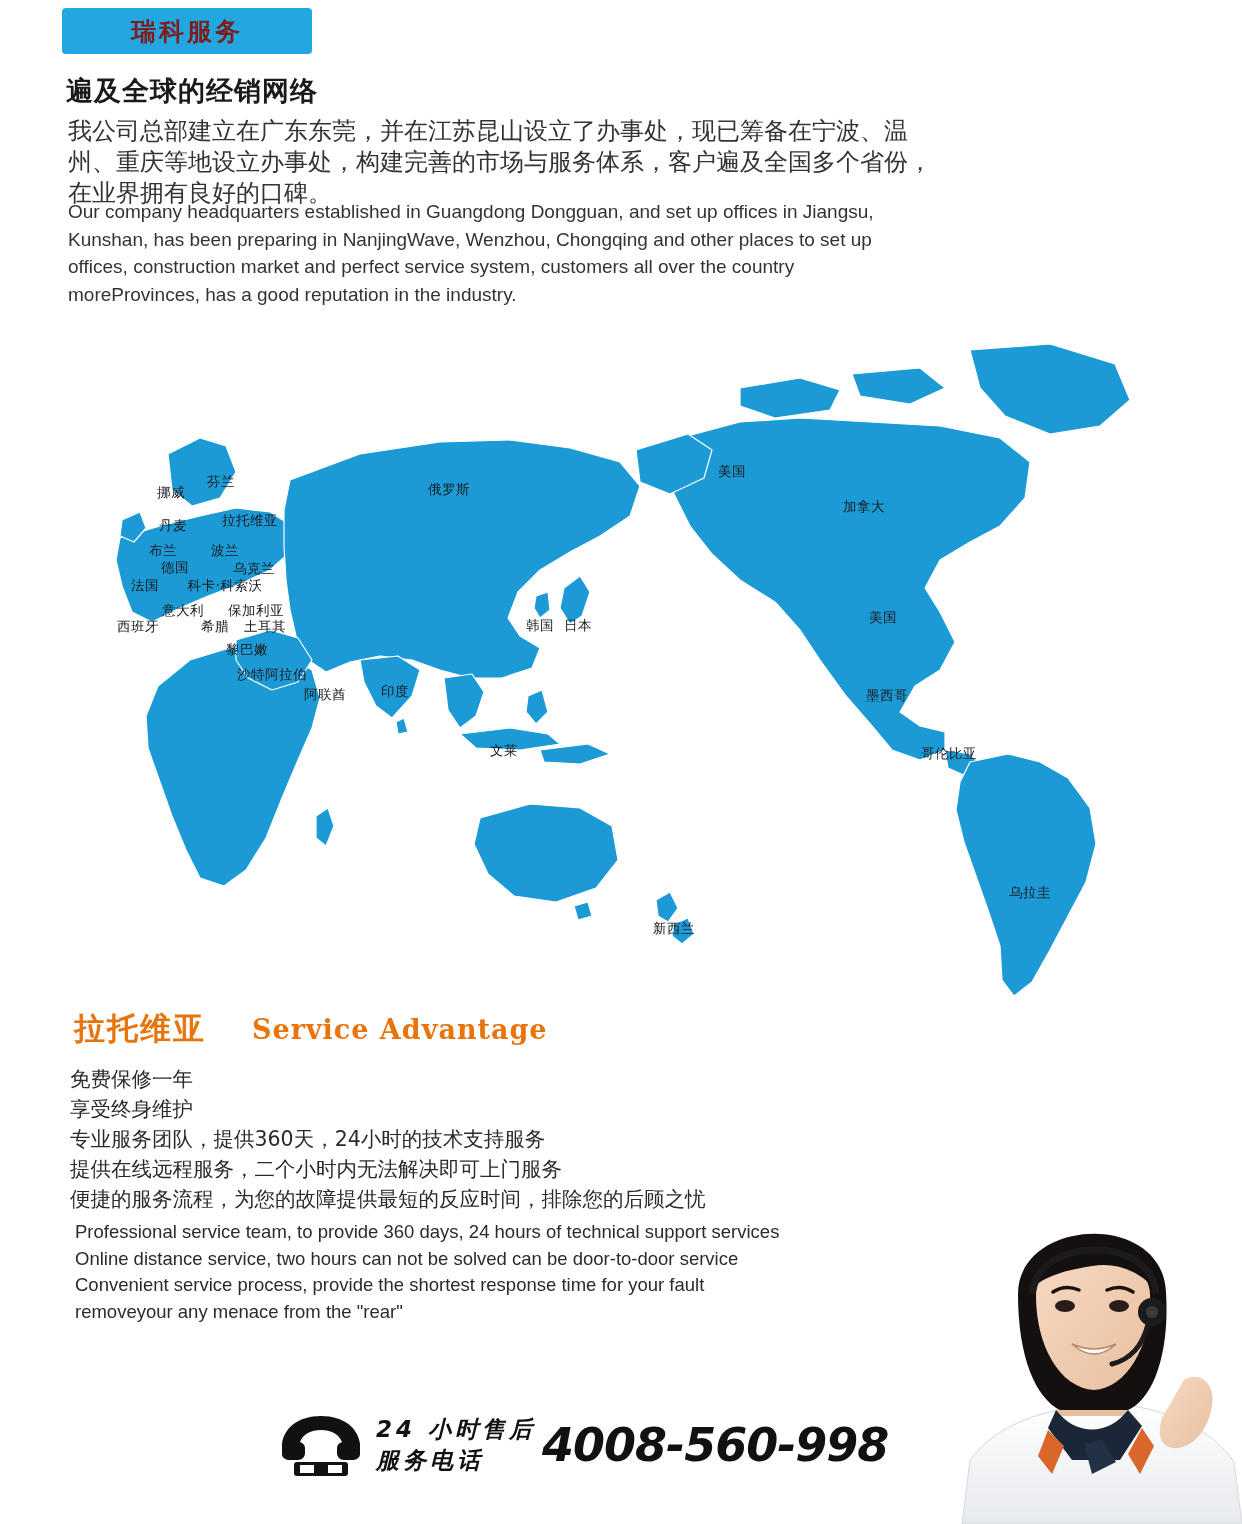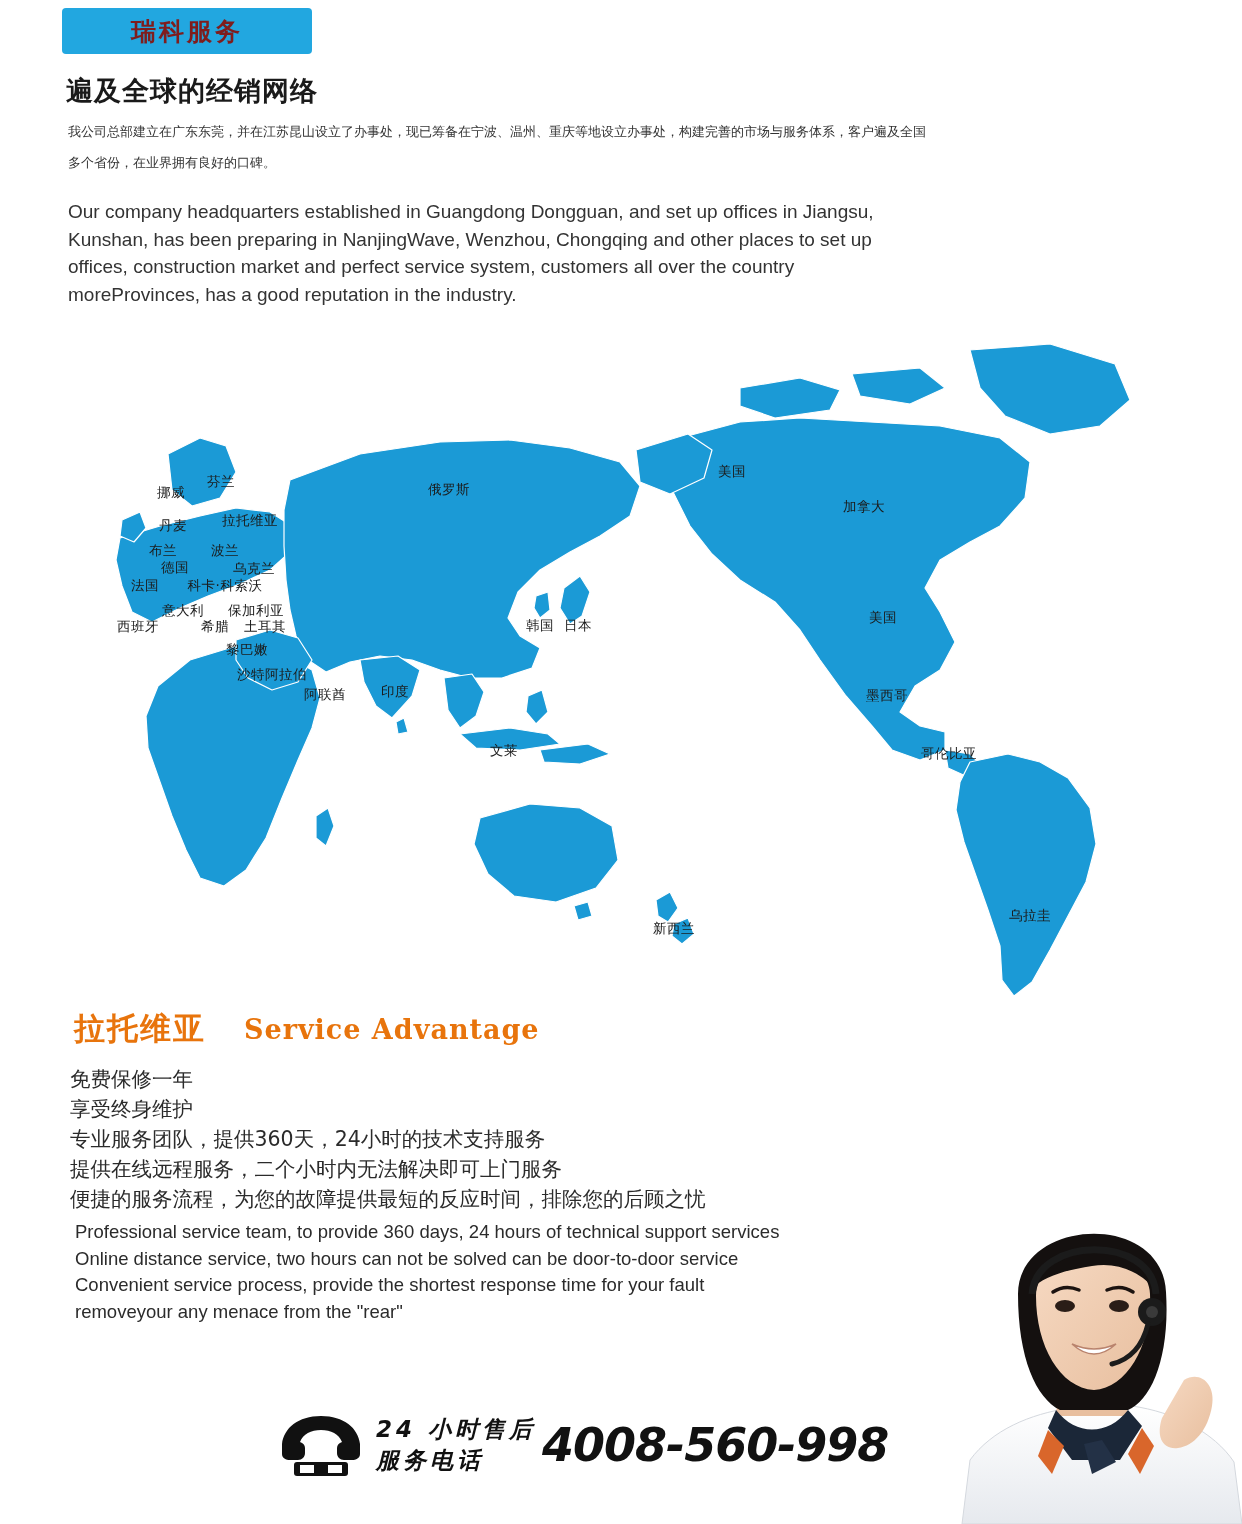--- a/index.html
+++ b/index.html
@@ -48,21 +48,21 @@
     color: #1a1a1a;
     font-family: "DejaVu Serif", serif;
   }
 
   
   .para-cn {
     position: absolute;
     left: 68px;
     top: 116px;
     width: 870px;
-    font-size: 13px;
+    font-size: 24px;
     line-height: 31px;
     color: #333;
     font-family: "DejaVu Sans", sans-serif;
   }
   .para-en {
     position: absolute;
     left: 68px;
     top: 198px;
     width: 845px;
     font-size: 19px;
@@ -100,21 +100,21 @@
     left: 74px;
     top: 1008px;
     font-size: 31px;
     font-weight: bold;
     color: #e8740c;
     letter-spacing: 2px;
     font-family: "DejaVu Serif", serif;
   }
   .svc-en {
     position: absolute;
-    left: 244px;
+    left: 252px;
     top: 1014px;
     font-size: 27px;
     font-weight: bold;
     color: #e8740c;
     letter-spacing: 1px;
     font-family: "DejaVu Serif", serif;
     text-align: right;
   }
 
   
@@ -286,21 +286,21 @@
   <div class="map-label" style="left:409px;top:160px">俄罗斯</div>
   <div class="map-label" style="left:500px;top:296px">韩国</div>
   <div class="map-label" style="left:538px;top:296px">日本</div>
   <div class="map-label" style="left:464px;top:421px">文莱</div>
   <div class="map-label" style="left:634px;top:599px">新西兰</div>
   <div class="map-label" style="left:692px;top:142px">美国</div>
   <div class="map-label" style="left:824px;top:177px">加拿大</div>
   <div class="map-label" style="left:843px;top:288px">美国</div>
   <div class="map-label" style="left:847px;top:366px">墨西哥</div>
   <div class="map-label" style="left:909px;top:424px">哥伦比亚</div>
-  <div class="map-label" style="left:990px;top:586px">乌拉圭</div>
+  <div class="map-label" style="left:990px;top:563px">乌拉圭</div>
 </div>
 
 <div class="svc-cn">拉托维亚</div>
 <div class="svc-en">Service  Advantage</div>
 
 <div class="svc-list-cn">
   <div>免费保修一年</div>
   <div>享受终身维护</div>
   <div>专业服务团队，提供360天，24小时的技术支持服务</div>
   <div>提供在线远程服务，二个小时内无法解决即可上门服务</div>

